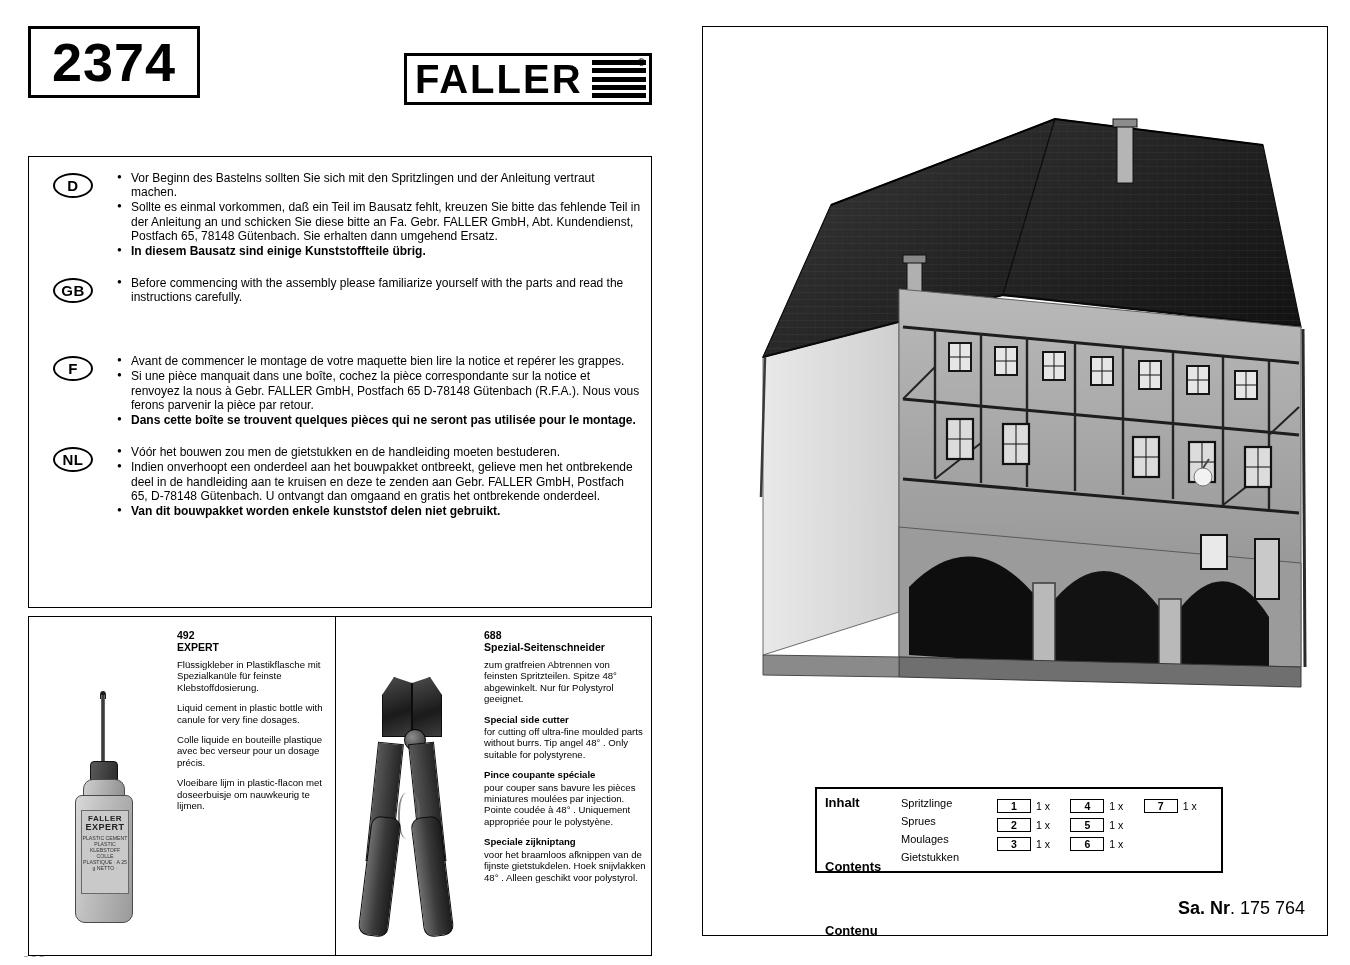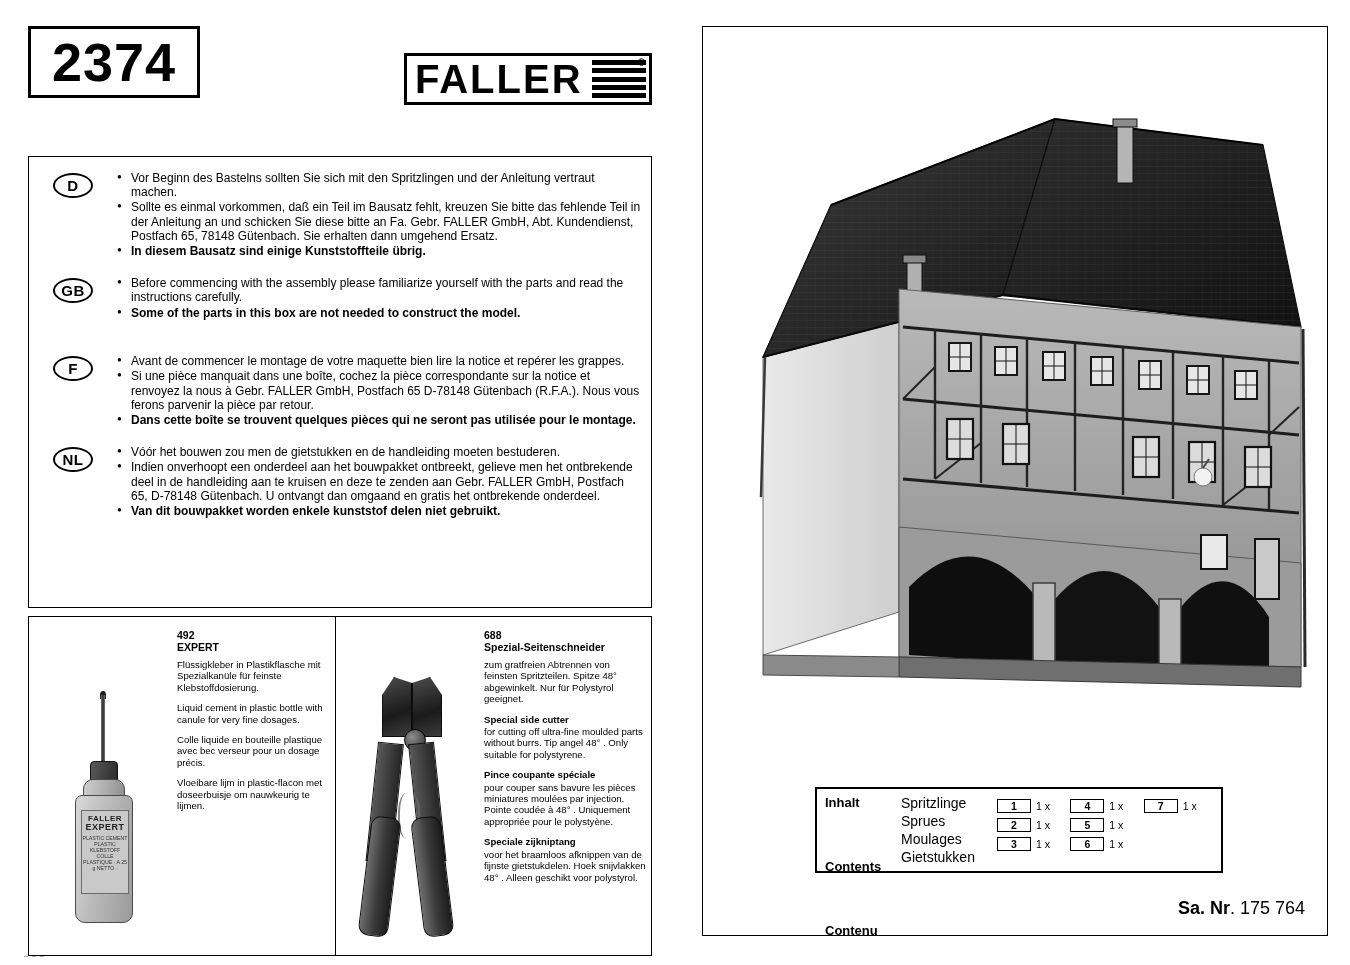--- a/index.html
+++ b/index.html
@@ -310,21 +310,21 @@
     width: 76px;
     display: flex; flex-direction: column; justify-content: space-between;
     font-size: 13px;
     font-weight: bold;
     line-height: 16px;
     gap: 48px;
   }
   .contents-words {
     width: 96px;
     display: flex; flex-direction: column; justify-content: space-between;
-    font-size: 14px;
+    font-size: 11px;
     line-height: 16px;
   }
   .contents-grid {
     flex: 1;
     display: grid;
     grid-template-columns: repeat(3, 1fr);
     grid-auto-rows: 17px;
     column-gap: 4px;
     row-gap: 2px;
     align-content: start;
@@ -387,21 +387,20 @@
         <li>Vor Beginn des Bastelns sollten Sie sich mit den Spritzlingen und der Anleitung vertraut machen.</li>
         <li>Sollte es einmal vorkommen, daß ein Teil im Bausatz fehlt, kreuzen Sie bitte das fehlende Teil in der Anleitung an und schicken Sie diese bitte an Fa. Gebr. FALLER GmbH, Abt. Kundendienst, Postfach 65, 78148 Gütenbach. Sie erhalten dann umgehend Ersatz.</li>
         <li class="bold">In diesem Bausatz sind einige Kunststoffteile übrig.</li>
       </ul>
     </div>
 
     <div class="lang-block" style="margin-top:18px;">
       <div class="lang-badge">GB</div>
       <ul>
         <li>Before commencing with the assembly please familiarize yourself with the parts and read the instructions carefully.</li>
-        <li class="bold">Some of the parts in this box are not needed to construct the model.</li>
       </ul>
     </div>
 
     <div class="lang-block" style="margin-top:18px;">
       <div class="lang-badge">F</div>
       <ul>
         <li>Avant de commencer le montage de votre maquette bien lire la notice et repérer les grappes.</li>
         <li>Si une pièce manquait dans une boîte, cochez la pièce correspondante sur la notice et renvoyez la nous à Gebr. FALLER GmbH, Postfach 65 D-78148 Gütenbach (R.F.A.). Nous vous ferons parvenir la pièce par retour.</li>
         <li class="bold">Dans cette boîte se trouvent quelques pièces qui ne seront pas utilisée pour le montage.</li>
       </ul>

